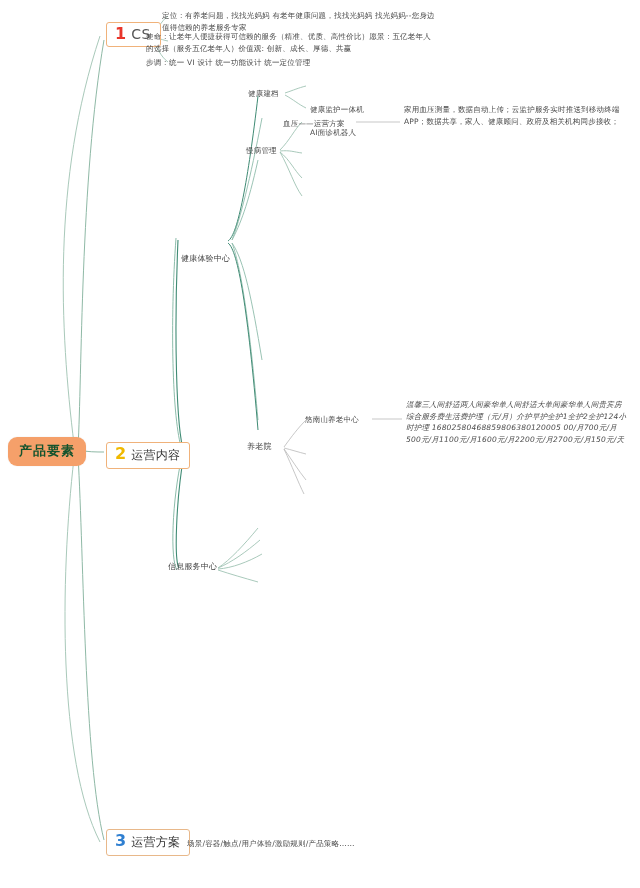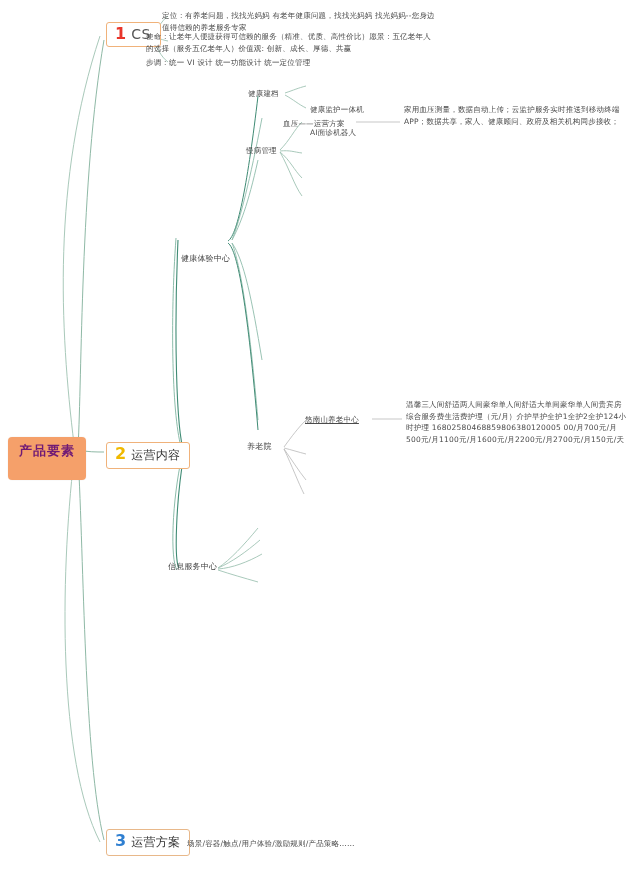--- a/index.html
+++ b/index.html
@@ -10,26 +10,26 @@
     color:#3b3b3b;
   }
   #canvas{position:absolute;inset:0;width:640px;height:888px;}
   svg.lines{position:absolute;left:0;top:0;width:640px;height:888px;pointer-events:none;}
   .node{position:absolute;white-space:nowrap;}
 
   
   .root{
     left:8px;top:437px;
     background:#f5a06a;
-    color:#701a75;
+    color:#14532d;
     font-weight:bold;
     font-size:13px;
     letter-spacing:1px;
-    padding:5px 11px 20px 11px;
-    border-radius:4px;
+    padding:5px 11px 6px 11px;
+    border-radius:9px;
     box-shadow:0 0 0 1px rgba(0,0,0,0.02);
   }
 
   
   .numbox{
     border:1px solid #f0b27a;
     background:#ffffff;
     padding:3px 9px 4px 8px;
     border-radius:3px;
     display:flex;align-items:baseline;gap:5px;
@@ -52,22 +52,22 @@
   .wrap{white-space:normal;}
 
   .n-jiankangtiyan{left:181px;top:233px;margin-top:20px;}
   .n-manbing{left:246px;top:145px;}
   .n-jiankangjiandang{left:248px;top:88px;}
   .n-ai{left:310px;top:83px;margin-top:44px;}
   .n-jianhu{left:310px;top:104px;}
   .n-xueya{left:283px;top:118px;}
   .n-xueya-detail{left:404px;top:104px;width:224px;}
   .n-yanglaoyuan{left:247px;top:441px;}
-  .n-younanshan{left:305px;top:414px;text-decoration:underline;}
-  .n-younanshan-detail{left:406px;top:399px;width:222px;}
+  .n-younanshan{left:305px;top:414px;}
+  .n-younanshan-detail{left:406px;top:399px;width:222px;font-style:italic;}
   .n-xinxi{left:168px;top:561px;}
   .n-dingwei{left:146px;top:10px;width:280px;margin-left:16px;}
   .n-shiming{left:146px;top:31px;width:290px;}
   .n-budiao{left:146px;top:57px;width:290px;}
   .n-fangan{left:187px;top:838px;width:230px;}
 </style>
 </head>
 <body>
 
 <div id="canvas">

